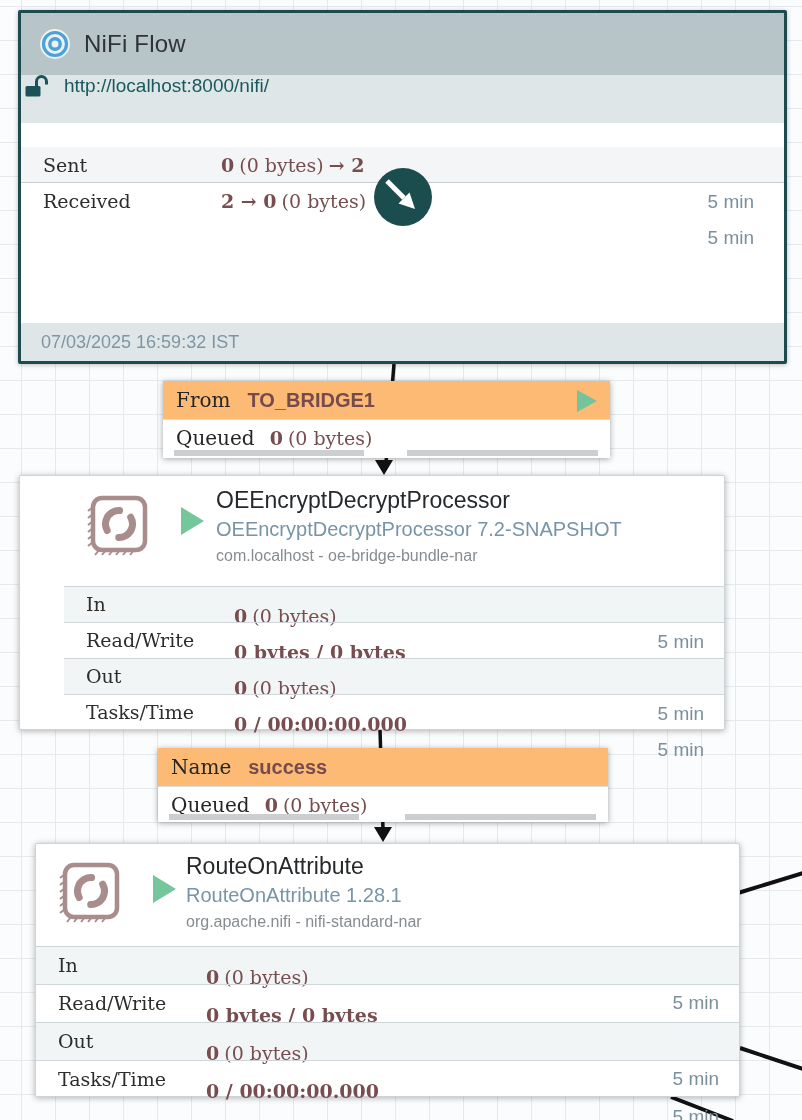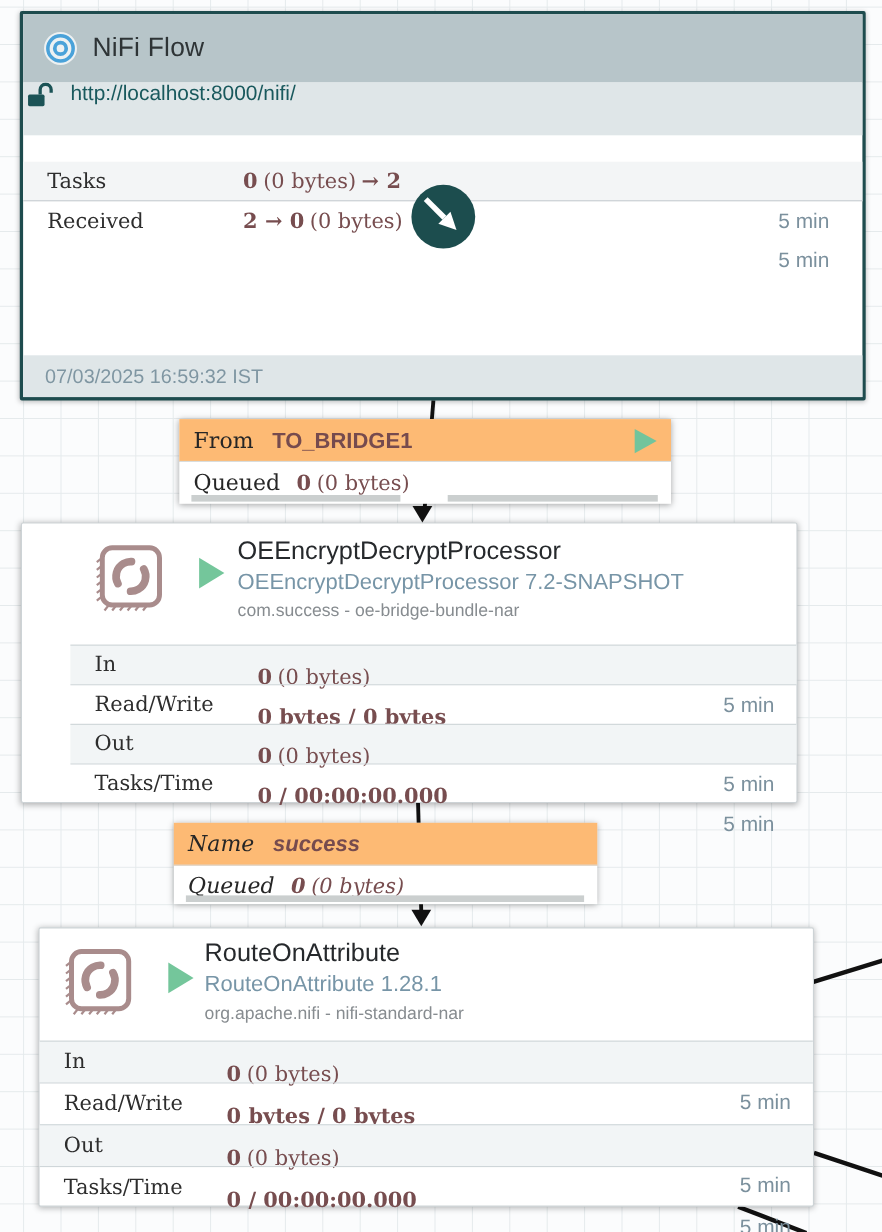--- a/index.html
+++ b/index.html
@@ -49,21 +49,21 @@
     position:absolute; left:0; right:0; bottom:0; height:38px; background:#dfe6e8;
     line-height:38px; padding-left:20px; font-size:18px; color:#7f96a2;
   }
 
   
   .conn-label{
     position:absolute; background:#ffffff; z-index:3;
     box-shadow:0 1px 6px rgba(0,0,0,.35);
   }
   #conn-1{ left:163px; top:381px; width:447px; height:77px; }
-  #conn-2{ left:158px; top:748px; width:385px; height:74px;font-style:italic; }
+  #conn-2{ left:158px; top:748px; width:450px; height:74px; }
   .conn-row1{
     height:39px; line-height:39px; background:#fdba74; border-bottom:1px solid #d9dddd;
     padding-left:13px; font-size:20px; color:#262626; position:relative;
   }
   .conn-name{ font-family:"Liberation Sans","DejaVu Sans",sans-serif;
     font-weight:700; color:#764b4e; margin-left:17px; }
   .conn-row2{ height:36px; line-height:36px; padding-left:13px; font-size:20px; color:#262626; }
   .conn-row2 .stat-value{ margin-left:15px; font-size:19px; }
   .queue-bar{ position:absolute; bottom:2px; height:6px; background:#cbcfcf; }
   .queue-bar.left{ left:11px; width:190px; }
@@ -125,21 +125,21 @@
   </div>
   <div class="pg-url">
     <svg width="24" height="23" viewBox="0 0 24 23">
       <rect x="0.5" y="11" width="15" height="10.5" rx="1.5" fill="#1b5356"></rect>
       <path d="M11.5 11 V6.6 a5 5 0 0 1 10 0 V9.4" fill="none" stroke="#1b5356" stroke-width="3"></path>
     </svg>
     <span class="pg-url-text">http://localhost:8000/nifi/</span>
   </div>
   <div class="pg-stats">
     <div class="pg-stat-row odd">
-      <span class="stat-label serif">Tasks</span>
+      <span class="stat-label serif">Sent</span>
       <span class="stat-value serif"><b>0</b><span>(0 bytes)</span><b>→ 2</b></span>
       <span class="stat-window">5 min</span>
     </div>
     <div class="pg-stat-row">
       <span class="stat-label serif">Received</span>
       <span class="stat-value serif"><b>2 → 0</b><span>(0 bytes)</span><b></b></span>
       <span class="stat-window">5 min</span>
     </div>
   </div>
   <div class="pg-footer">07/03/2025 16:59:32 IST</div>
@@ -174,21 +174,21 @@
           <line x1="43" y1="57" x2="39" y2="62"></line>
           <line x1="50" y1="57" x2="46" y2="62"></line>
       </g>
       <rect x="9" y="5" width="52" height="52" rx="9" fill="#ffffff" stroke="#a98c8c" stroke-width="4.5"></rect>
       <circle cx="35" cy="31" r="13.5" fill="none" stroke="#a98c8c" stroke-width="7" stroke-dasharray="28.4 14" transform="rotate(-30 35 31)" stroke-linecap="round"></circle>
     </svg>
     <span class="run-tri"></span>
     <div class="proc-text">
       <div class="proc-name">OEEncryptDecryptProcessor</div>
       <div class="proc-type">OEEncryptDecryptProcessor 7.2-SNAPSHOT</div>
-      <div class="proc-bundle">com.success - oe-bridge-bundle-nar</div>
+      <div class="proc-bundle">com.localhost - oe-bridge-bundle-nar</div>
     </div>
   </div>
   <div class="proc-stat-row odd">
     <span class="stat-label serif">In</span>
     <span class="stat-value serif"><b>0</b><span>(0 bytes)</span></span>
     <span class="stat-window">5 min</span>
   </div>
   <div class="proc-stat-row">
     <span class="stat-label serif">Read/Write</span>
     <span class="stat-value serif"><b>0 bytes / 0 bytes</b><span></span></span>

